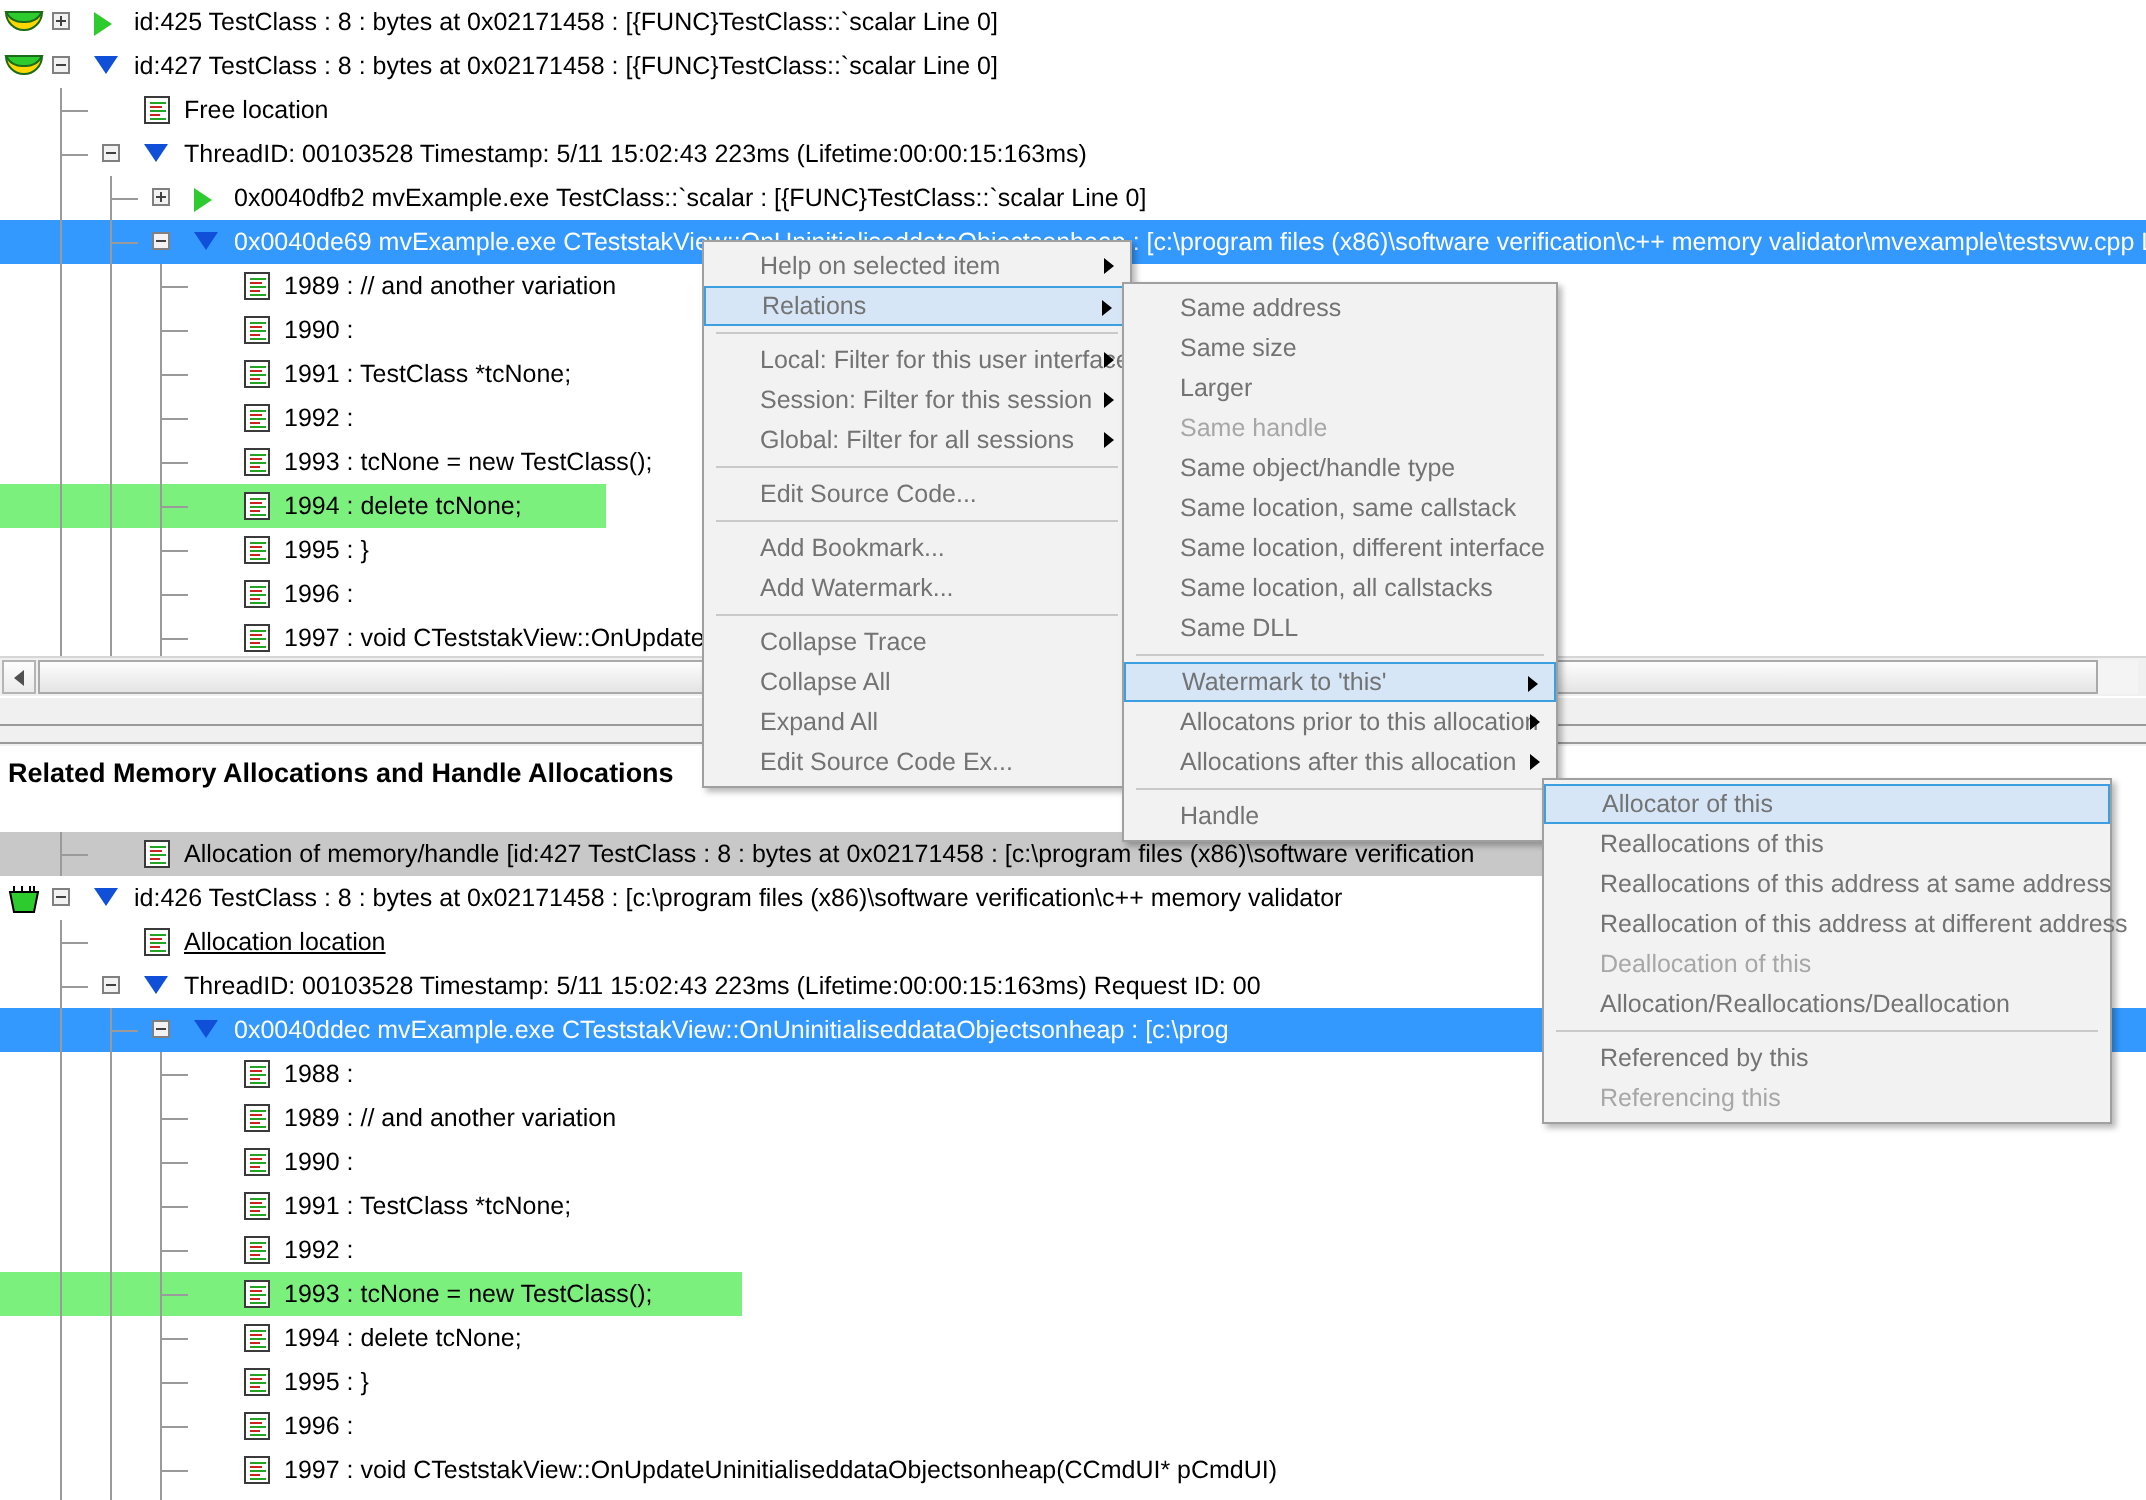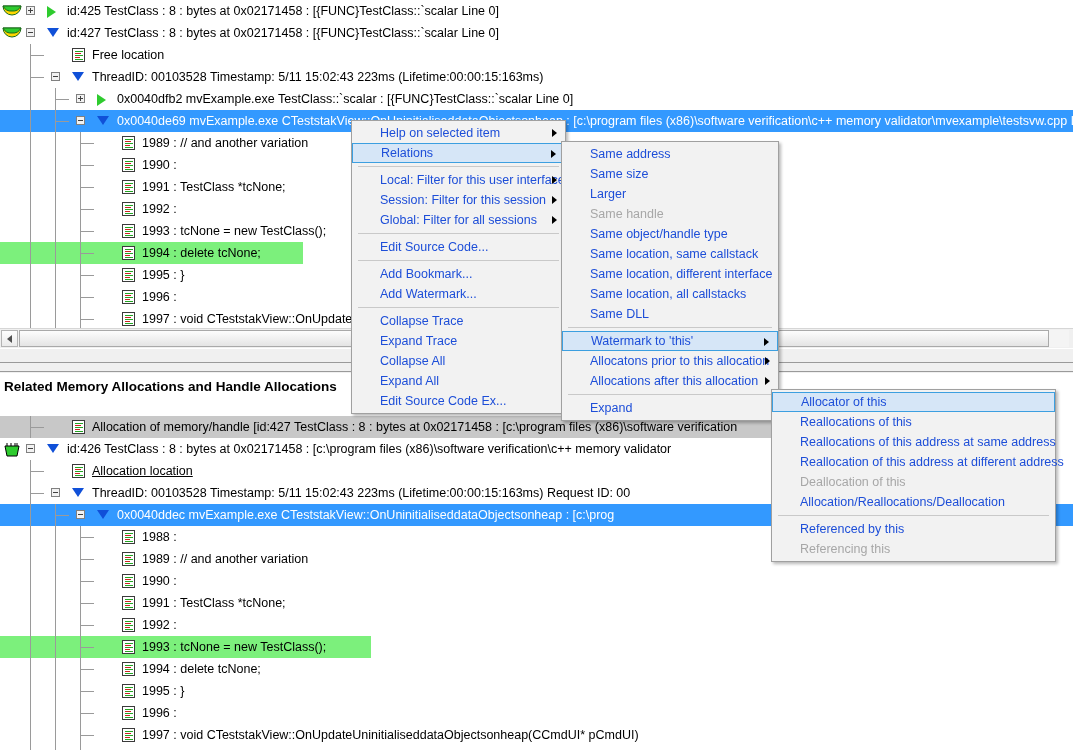--- a/index.html
+++ b/index.html
@@ -122,21 +122,21 @@
     border: 1px solid #a0a0a0;
     box-shadow: 2px 2px 3px rgba(0,0,0,0.28);
     padding: 2px 0;
     font-size: 12.5px;
     box-sizing: border-box;
   }
   .menu-item {
     position: relative;
     height: 20px; line-height: 20px;
     padding-left: 28px; padding-right: 22px;
-    white-space: nowrap; color: #1d4ed8;
+    white-space: nowrap; color: #737373;
   }
   .menu-item.disabled { color: #a7a7a7; }
   .menu-item.hl {
     background: #d6e6f7;
     border: 1px solid #3c9fe0;
     height: 20px; line-height: 18px;
     box-sizing: border-box;
   }
   .menu-item .sub {
     position: absolute; right: 8px; top: 6px;
@@ -589,42 +589,41 @@
       <div class="menu-item"><span>Local: Filter for this user interface</span><span class="sub"></span></div>
       <div class="menu-item"><span>Session: Filter for this session</span><span class="sub"></span></div>
       <div class="menu-item"><span>Global: Filter for all sessions</span><span class="sub"></span></div>
       <div class="menu-sep"></div>
       <div class="menu-item"><span>Edit Source Code...</span></div>
       <div class="menu-sep"></div>
       <div class="menu-item"><span>Add Bookmark...</span></div>
       <div class="menu-item"><span>Add Watermark...</span></div>
       <div class="menu-sep"></div>
       <div class="menu-item"><span>Collapse Trace</span></div>
-      <div class="menu-item"><span>Expand Trace</span></div>
       <div class="menu-item"><span>Collapse All</span></div>
       <div class="menu-item"><span>Expand All</span></div>
       <div class="menu-item"><span>Edit Source Code Ex...</span></div>
     </div>
 
   <div class="menu" id="menu-2" style="left:561px; top:141px; width:218px;">
       <div class="menu-item"><span>Same address</span></div>
       <div class="menu-item"><span>Same size</span></div>
       <div class="menu-item"><span>Larger</span></div>
       <div class="menu-item disabled"><span>Same handle</span></div>
       <div class="menu-item"><span>Same object/handle type</span></div>
       <div class="menu-item"><span>Same location, same callstack</span></div>
       <div class="menu-item"><span>Same location, different interface</span></div>
       <div class="menu-item"><span>Same location, all callstacks</span></div>
       <div class="menu-item"><span>Same DLL</span></div>
       <div class="menu-sep"></div>
       <div class="menu-item hl"><span>Watermark to 'this'</span><span class="sub"></span></div>
       <div class="menu-item"><span>Allocatons prior to this allocation</span><span class="sub"></span></div>
       <div class="menu-item"><span>Allocations after this allocation</span><span class="sub"></span></div>
       <div class="menu-sep"></div>
-      <div class="menu-item"><span>Expand</span></div>
+      <div class="menu-item"><span>Handle</span></div>
     </div>
 
   <div class="menu" id="menu-3" style="left:771px; top:389px; width:285px;">
       <div class="menu-item hl"><span>Allocator of this</span></div>
       <div class="menu-item"><span>Reallocations of this</span></div>
       <div class="menu-item"><span>Reallocations of this address at same address</span></div>
       <div class="menu-item"><span>Reallocation of this address at different address</span></div>
       <div class="menu-item disabled"><span>Deallocation of this</span></div>
       <div class="menu-item"><span>Allocation/Reallocations/Deallocation</span></div>
       <div class="menu-sep"></div>

